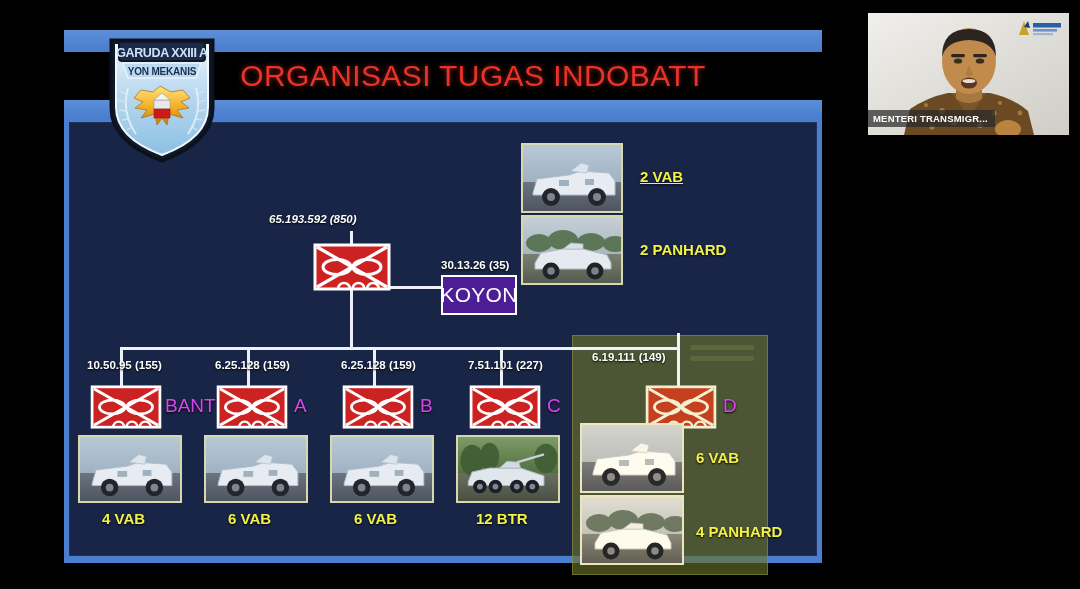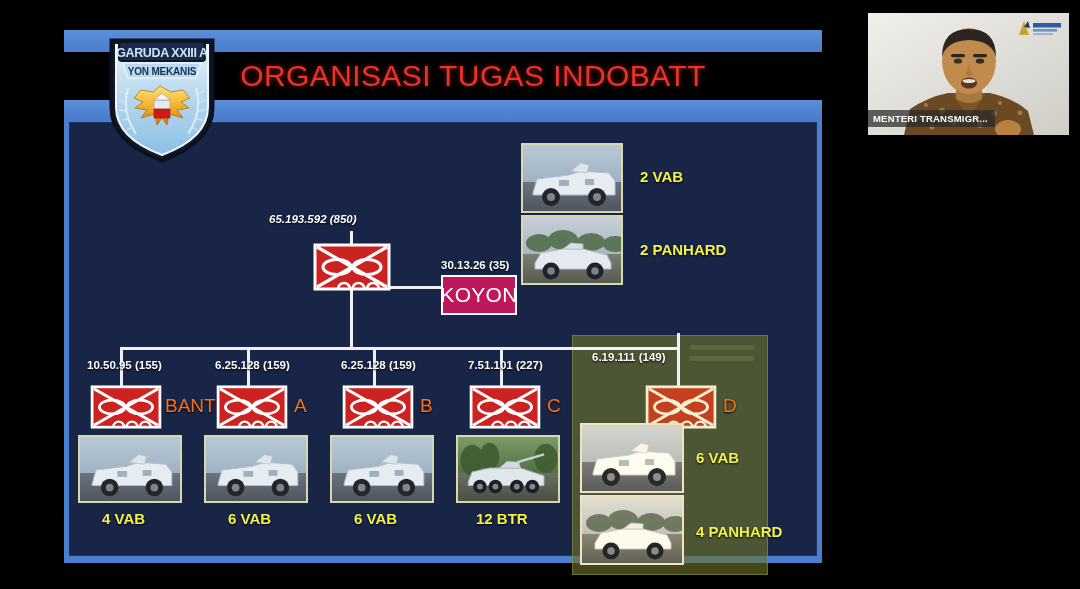--- a/index.html
+++ b/index.html
@@ -60,26 +60,26 @@
   .unit-sym svg { display: block; }
 
   .node-label {
     position: absolute;
     color: #ffffff; font-size: 11.5px; font-weight: bold;
     white-space: nowrap;
     text-shadow: 0 1px 2px #000;
   }
   .node-letter {
     position: absolute;
-    color: #f97316; font-size: 19px; font-weight: normal;
+    color: #d946ef; font-size: 19px; font-weight: normal;
     white-space: nowrap; text-shadow: 0 1px 2px #000;
   }
   .koyon-box {
     position: absolute;
-    background: #be185d; border: 2px solid #ffffff;
+    background: #4c1d95; border: 2px solid #ffffff;
     display: flex; align-items: center; justify-content: center;
     color: #ffffff; font-size: 21px; letter-spacing: .3px;
   }
   .line { position: absolute; background: #eef2f8; }
 
   
   .photo {
     position: absolute; border: 2px solid #d8d8b0;
     overflow: hidden; background: #2a3040;
   }
@@ -326,21 +326,21 @@
             <path d="M10 48 L14 34 L46 30 L58 26 L86 28 L92 36 L92 50 L10 50 Z" fill="#e6ecf2" stroke="#b3bfca" stroke-width="1"></path>
             <path d="M48 26 L58 18 L66 20 L64 28 Z" fill="#dde5ec" stroke="#b3bfca" stroke-width=".8"></path>
             <circle cx="28" cy="52" r="9" fill="#22262c"></circle>
               <circle cx="28" cy="52" r="4" fill="#7d858d"></circle>
             <circle cx="74" cy="52" r="9" fill="#22262c"></circle>
               <circle cx="74" cy="52" r="4" fill="#7d858d"></circle>
             <rect x="36" y="35" width="10" height="6" fill="#9fb0bf"></rect>
             <rect x="62" y="34" width="9" height="6" fill="#9fb0bf"></rect>
           </svg>
         </div>
-        <div class="veh-caption" style="left:570px; top:45px;">2 VAB</div>
+        <div class="veh-caption" style="left:570px; top:45px;text-decoration:underline;">2 VAB</div>
 
         <div class="photo" style="left:451px; top:92px; width:102px; height:70px;">
           <div class="sky" style="background:linear-gradient(to bottom,#c6cfd6,#aab6bf)"></div>
           <div class="ground" style="background:linear-gradient(to bottom,#7a8070,#565b50)"></div>
           <svg width="102" height="70" viewBox="0 0 102 70">
             <g fill="#4d6b45" opacity=".85">
               <ellipse cx="16" cy="26" rx="13" ry="9"></ellipse>
                 <ellipse cx="40" cy="23" rx="15" ry="10"></ellipse>
               <ellipse cx="68" cy="25" rx="14" ry="9"></ellipse>
                 <ellipse cx="92" cy="27" rx="12" ry="8"></ellipse>

